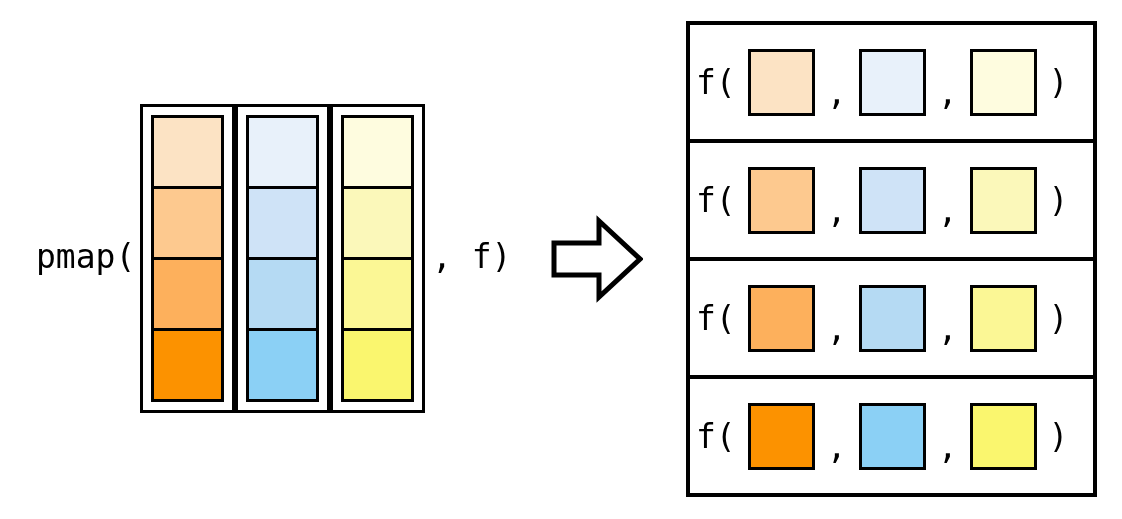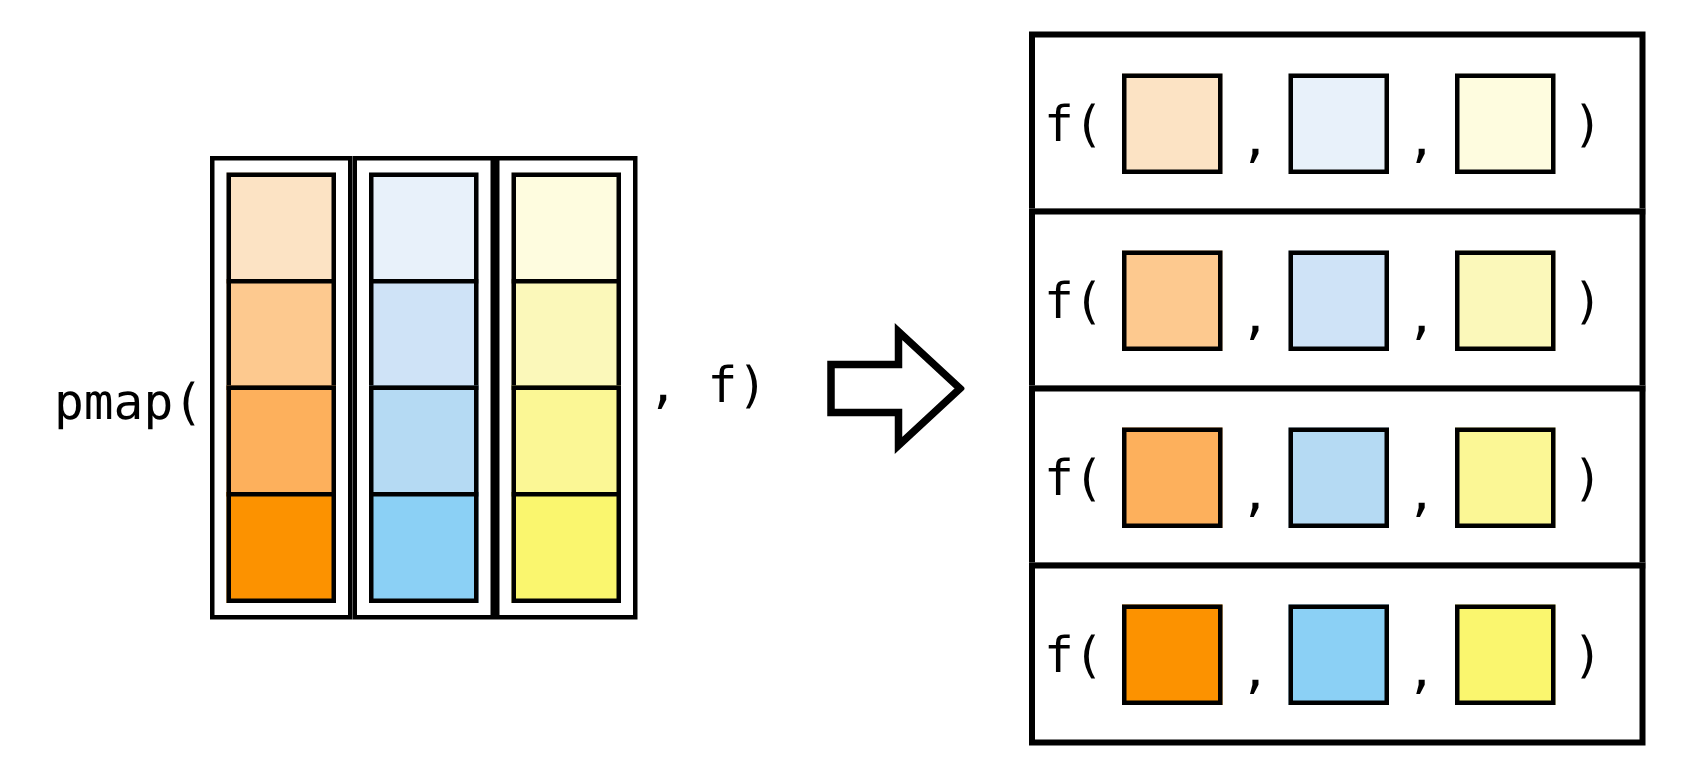--- a/index.html
+++ b/index.html
@@ -82,21 +82,21 @@
     border: 3px solid #000;
     box-sizing: border-box;
     flex: 0 0 auto;
   }
 </style>
 </head>
 <body>
 
 <div class="canvas">
 
-  <span class="code-text" style="left:36px; top:248px;">pmap(</span>
+  <span class="code-text" style="left:36px; top:237px;">pmap(</span>
 
   <div class="vectors-group">
 
     <div class="vector">
       <div class="vcell" style="background-color: rgb(252, 227, 196);"></div>
       <div class="vcell" style="background-color: rgb(253, 201, 143);"></div>
       <div class="vcell" style="background-color: rgb(253, 176, 92);"></div>
       <div class="vcell" style="background-color: rgb(252, 146, 0);"></div>
     </div>
 

